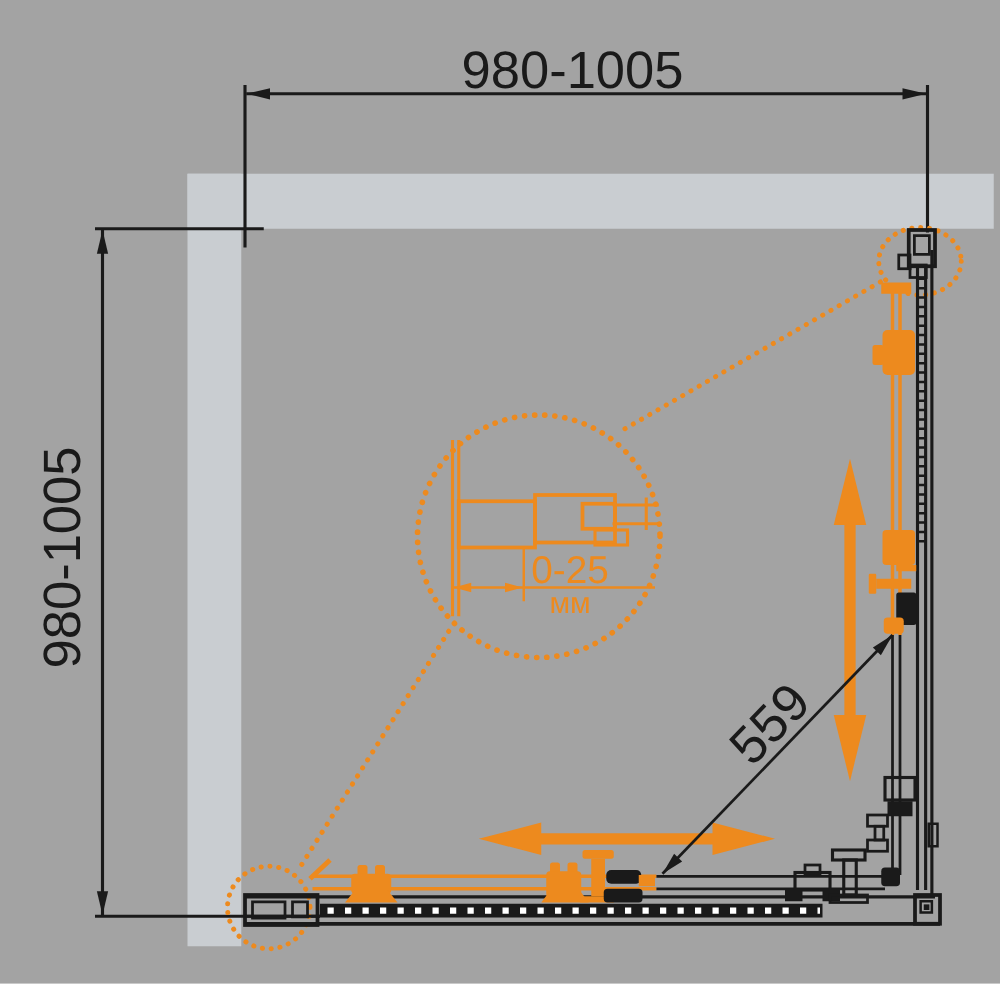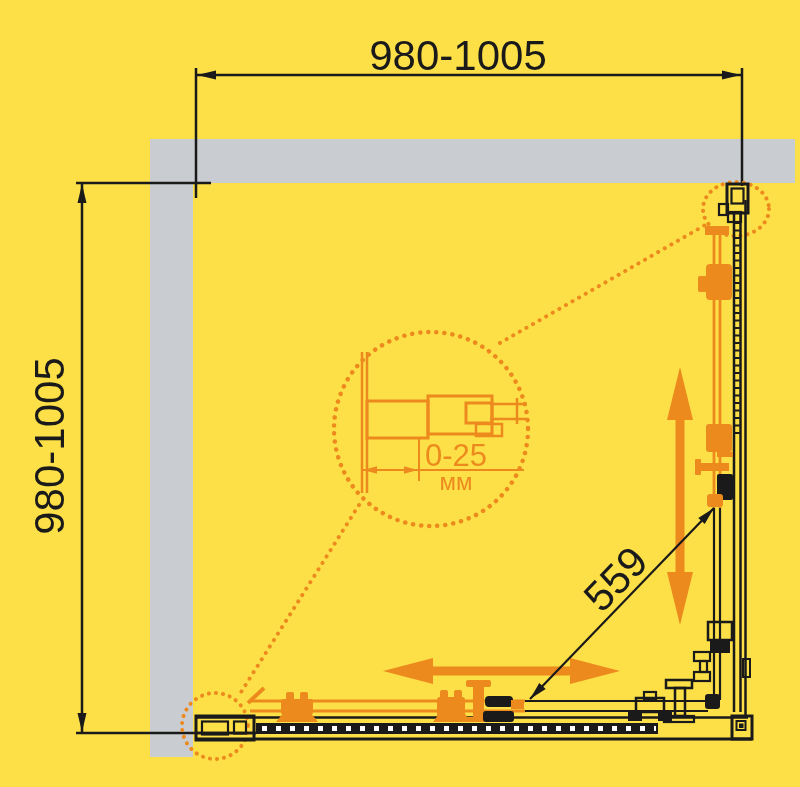--- a/index.html
+++ b/index.html
@@ -1,16 +1,16 @@
 <!DOCTYPE html>
 <html><head>
 <meta charset="utf-8">
 <style>
   html,body{margin:0;padding:0;background:#ffffff;}
-  .stage{width:800px;height:787px;position:relative;background:#fde047;overflow:hidden;}
+  .stage{width:800px;height:787px;position:relative;background:#a3a3a3;overflow:hidden;}
   svg{display:block;}
   .dim-text{font-family:"Liberation Sans",sans-serif;font-size:42px;fill:#1a1a1a;}
   .detail-num{font-family:"Liberation Sans",sans-serif;font-size:31px;fill:#ED8A1E;}
   .detail-unit{font-family:"Liberation Sans",sans-serif;font-size:24px;fill:#ED8A1E;}
   .blk{stroke:#1a1a1a;fill:none;}
   .org{stroke:#ED8A1E;fill:none;}
   .orgf{fill:#ED8A1E;stroke:none;}
   .blkf{fill:#1a1a1a;stroke:none;}
   .dots{stroke:#ED8A1E;fill:none;stroke-linecap:round;}
 </style>

